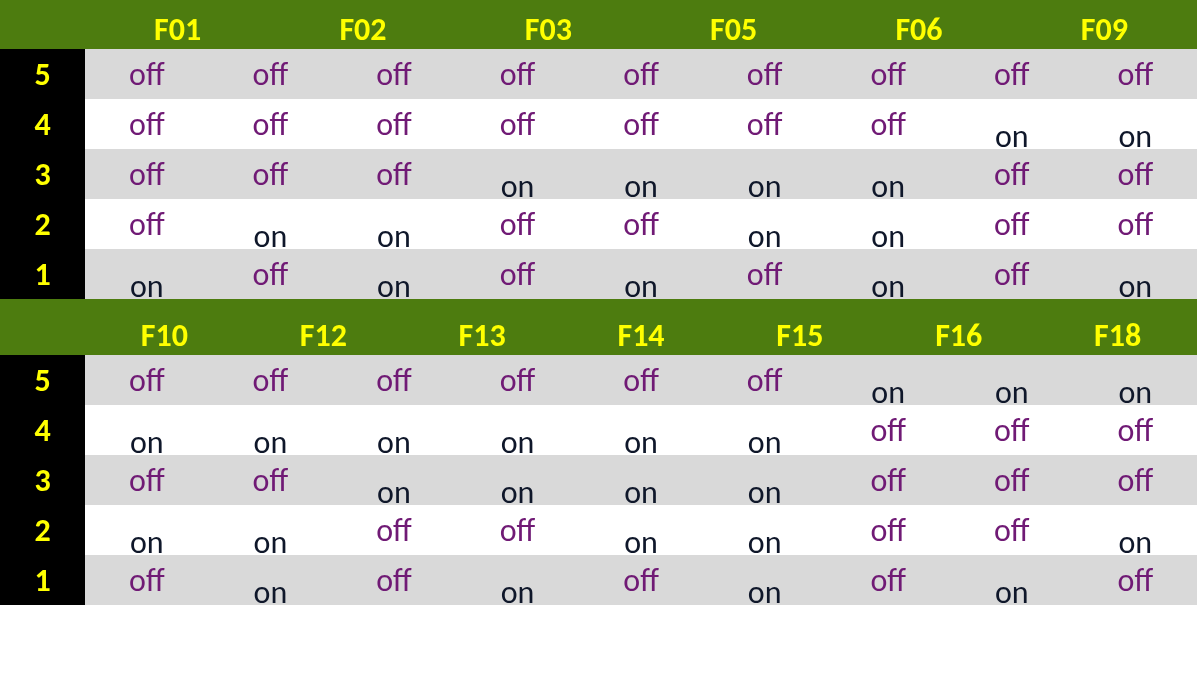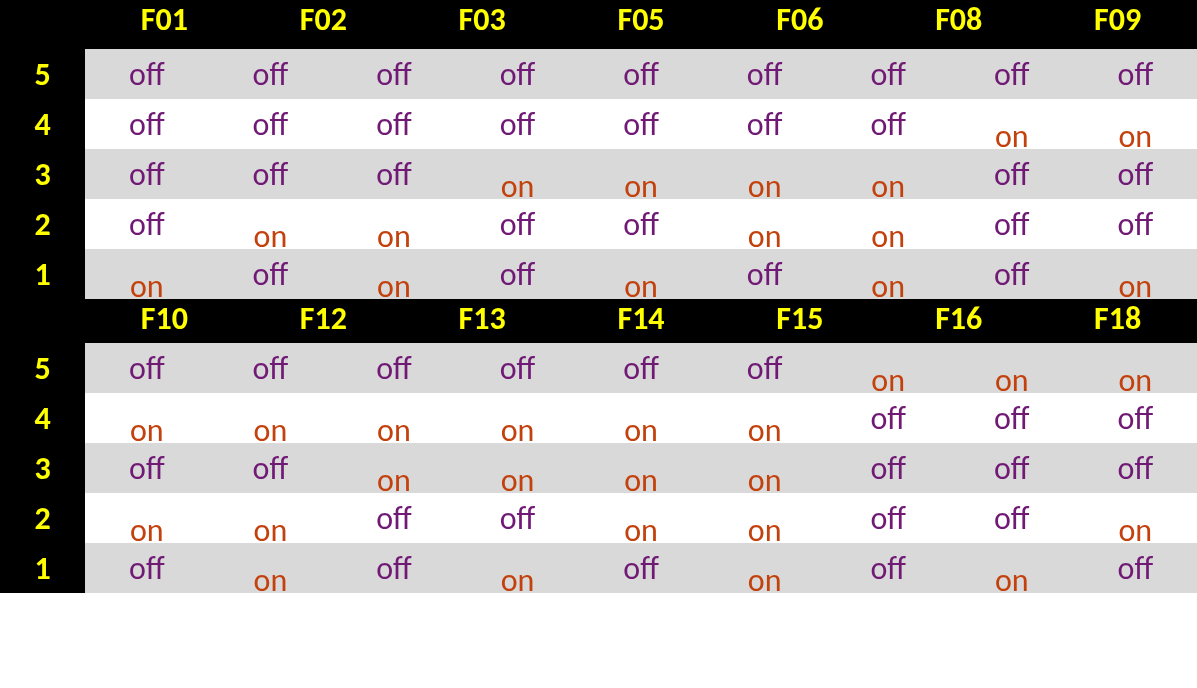--- a/index.html
+++ b/index.html
@@ -8,26 +8,26 @@
     padding: 0;
     background: #ffffff;
     font-family: Calibri, Arial, sans-serif;
     width: 1197px;
   }
   .group {
     width: 100%;
   }
   .header-row {
     display: flex;
-    background: #000000;
+    background: #4d7c0f;
     height: 49px;
-    align-items: flex-start;
+    align-items: flex-end;
   }
   .header-row.second {
-    height: 44px;
+    height: 56px;
   }
   .row-label-col {
     width: 85px;
     flex-shrink: 0;
     text-align: center;
     font-weight: bold;
     font-size: 32px;
     color: #ffff00;
   }
   .col-head {
@@ -56,34 +56,33 @@
     display: flex;
     align-items: center;
     justify-content: center;
   }
   .cell {
     flex: 1;
     text-align: center;
     font-size: 32px;
   }
   .cell.off { color: #701a75; }
-  .cell.on  { color: #c2410c; margin-top: 25px; }
+  .cell.on  { color: #0f172a; margin-top: 25px; }
 </style>
 </head>
 <body>
 
 <div class="group">
   <div class="header-row">
     <div class="row-label-col"></div>
     <div class="col-head">F01</div>
     <div class="col-head">F02</div>
     <div class="col-head">F03</div>
     <div class="col-head">F05</div>
     <div class="col-head">F06</div>
-    <div class="col-head">F08</div>
     <div class="col-head">F09</div>
   </div>
 
   <div class="data-row shaded">
     <div class="row-num">5</div>
     <div class="cell off">off</div>
     <div class="cell off">off</div>
     <div class="cell off">off</div>
     <div class="cell off">off</div>
     <div class="cell off">off</div>

